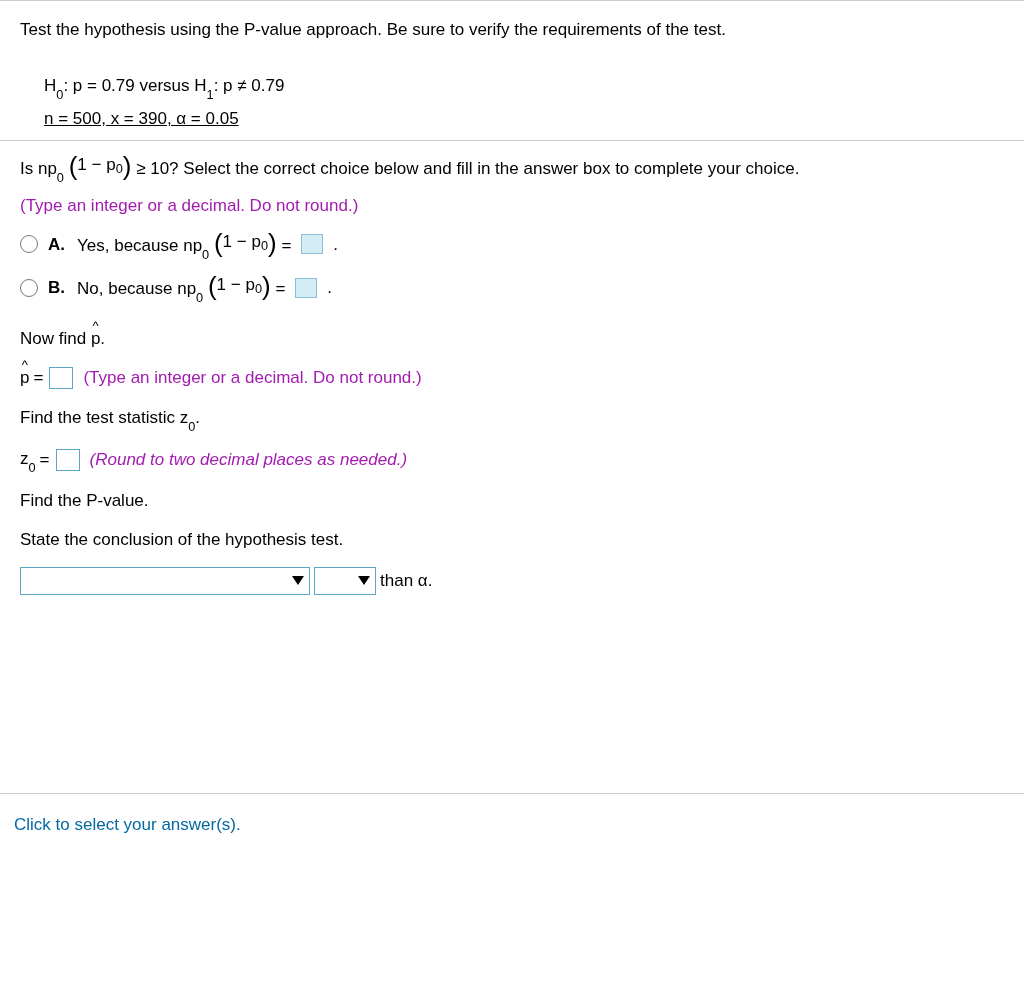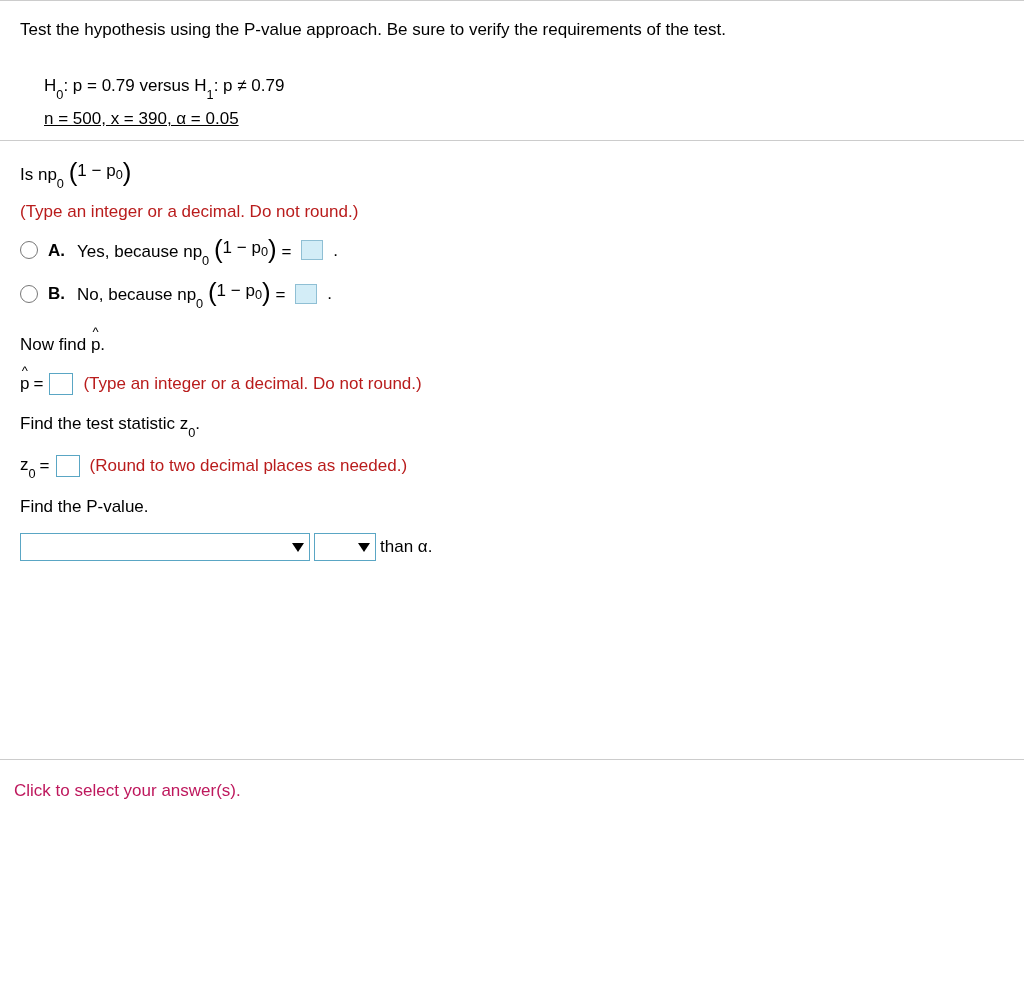--- a/index.html
+++ b/index.html
@@ -13,24 +13,24 @@
   }
   .container {
     width: 1024px;
     box-sizing: border-box;
   }
   .section {
     border-top: 1px solid #ccc;
     padding: 14px 20px 8px 20px;
   }
   .section.no-top-border { border-top: 1px solid #ccc; padding-top: 16px; }
-  .section.sec2 { padding-top: 7px; padding-bottom: 4px; }
+  .section.sec2 { padding-top: 1px; padding-bottom: 4px; }
   .indent { margin-left: 24px; }
   sub { font-size: 0.75em; position: relative; top: 4px; }
-  .teal { color: #b91c1c; }
+  .teal { color: #a21caf; }
   .radio-row {
     display: flex;
     align-items: center;
     gap: 8px;
     margin: 8px 0 12px 0;
   }
   .radio-circle {
     width: 16px; height: 16px;
     border: 1.5px solid #777;
     border-radius: 50%;
@@ -79,21 +79,21 @@
     width: 0; height: 0;
     border-left: 6px solid transparent;
     border-right: 6px solid transparent;
     border-top: 9px solid #000;
     margin-right: 3px;
   }
   .footer {
     border-top: 1px solid #ccc;
     padding: 18px 10px 10px 14px;
     margin-top: 180px;
-    color:#be185d;
+    color:#0369a1;
   }
   .hat { position: relative; display:inline-block; }
   .hat::before {
     content: "^";
     position: absolute;
     top: -10px;
     left: 50%;
     transform: translateX(-50%);
     font-size: 13px;
   }
@@ -118,20 +118,21 @@
   <div class="section sec2">
 
     <div class="block">
       <span>Is np</span><sub>0</sub>
       <span class="paren-expr">
         <span class="big-paren">(</span>
           <span>1 − p</span>
           <sub>0</sub>
           <span class="big-paren">)</span>
       </span>
+      <span> ≥ 10? Select the correct choice below and fill in the answer box to complete your choice.</span>
     </div>
     <div class="teal" style="margin-top:-4px; margin-bottom:10px;">(Type an integer or a decimal. Do not round.)</div>
 
     <div class="radio-row">
       <span class="radio-circle"></span>
       <span class="opt-label">A.</span>
       <span>
         <span>Yes, because np</span><sub>0</sub>
         <span class="paren-expr">
           <span class="big-paren">(</span>
@@ -174,26 +175,27 @@
     </div>
 
     <div class="block">
       <span>Find the test statistic z</span><sub>0</sub><span>.</span>
     </div>
 
     <div class="row">
       <span><span>z</span><sub>0</sub></span>
       <span> = </span>
       <span class="smallbox white"></span>
-      <span class="teal" style="margin-left:4px;">(Round to two decimal places as needed.)</span>
+      <span class="teal" style="margin-left:4px;font-style:italic;">(Round to two decimal places as needed.)</span>
     </div>
 
     <div class="block">Find the P-value.</div>
 
 
+    <div class="block">State the conclusion of the hypothesis test.</div>
 
     <div class="row">
       <span class="widebox">
         <span class="chev"></span>
       </span>
       <span class="medbox">
         <span class="chev"></span>
       </span>
       <span> than α.</span>
     </div>

